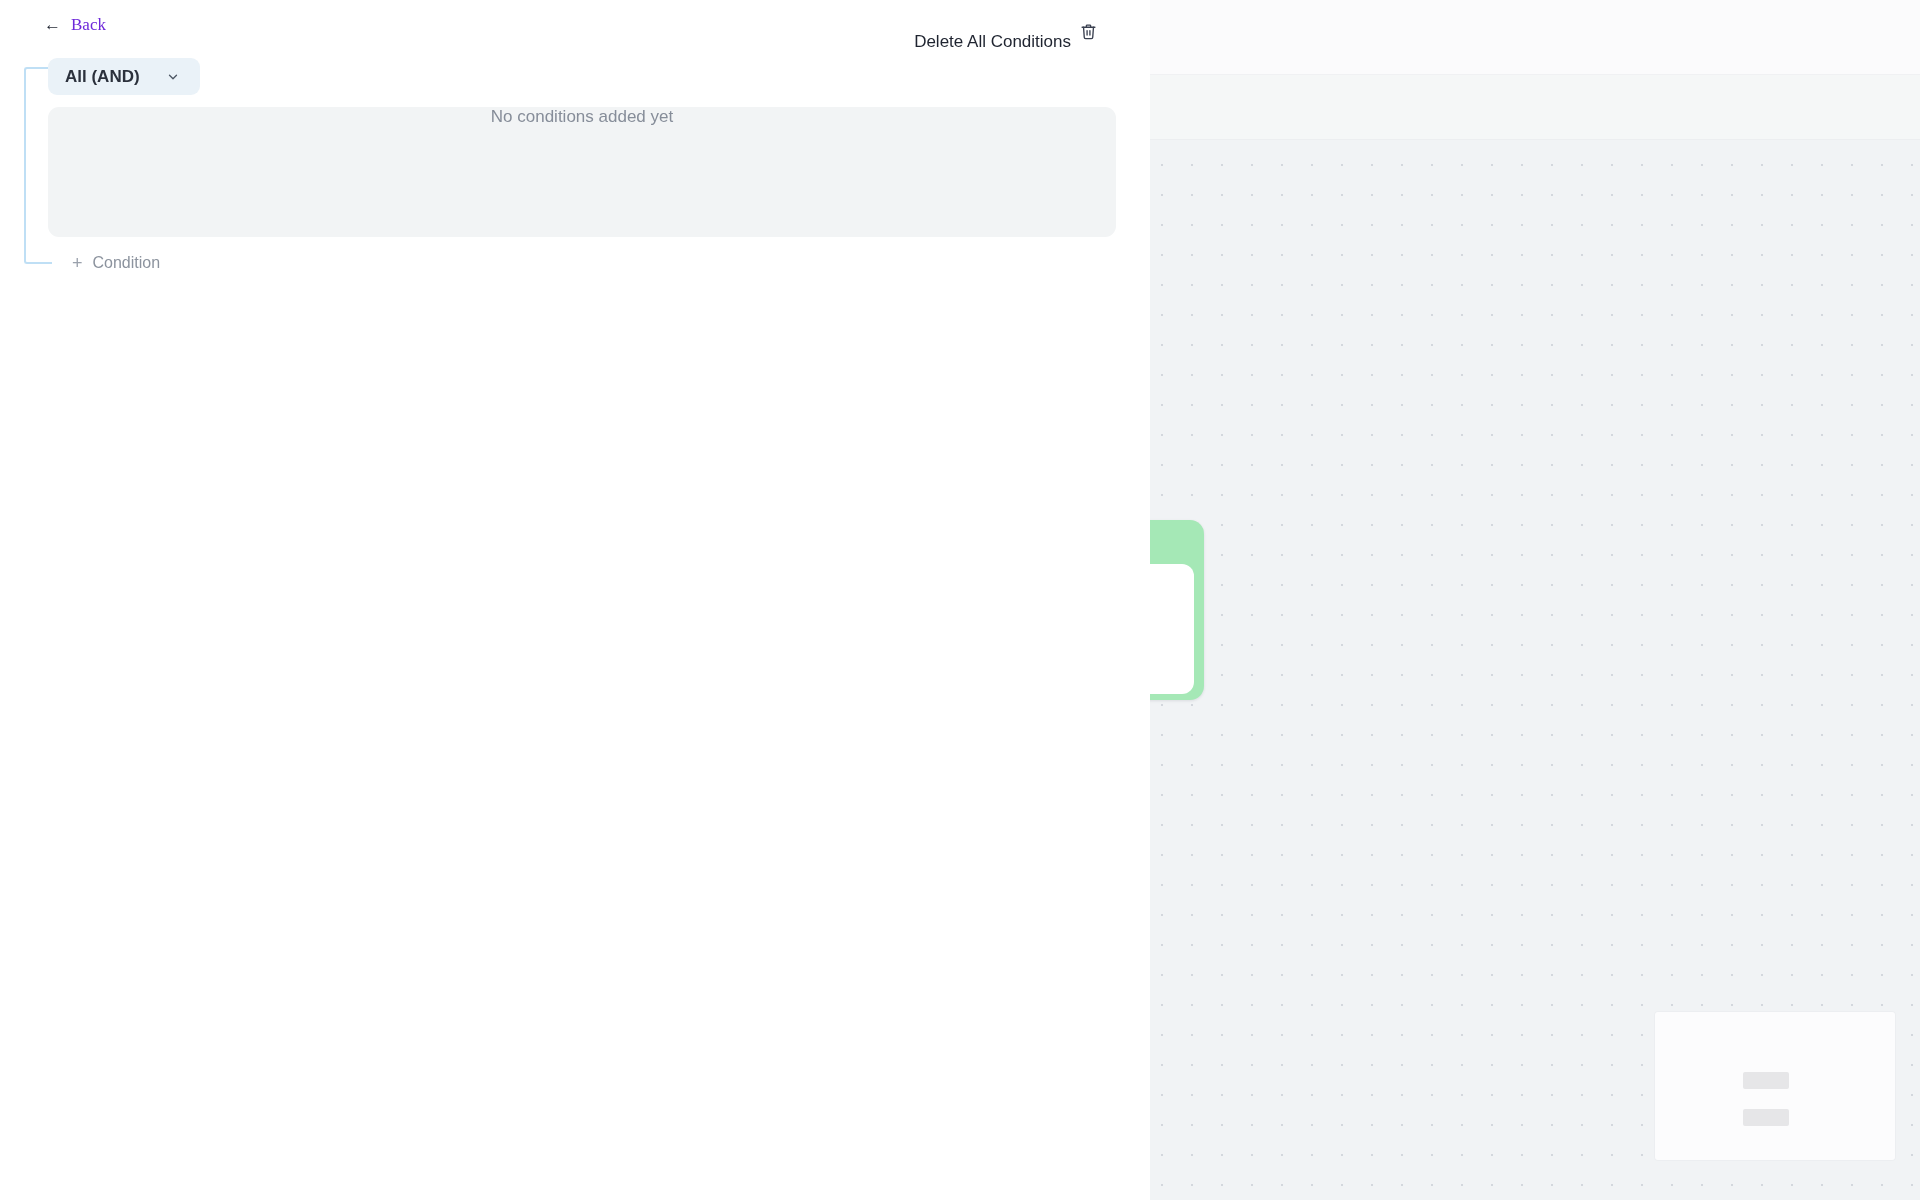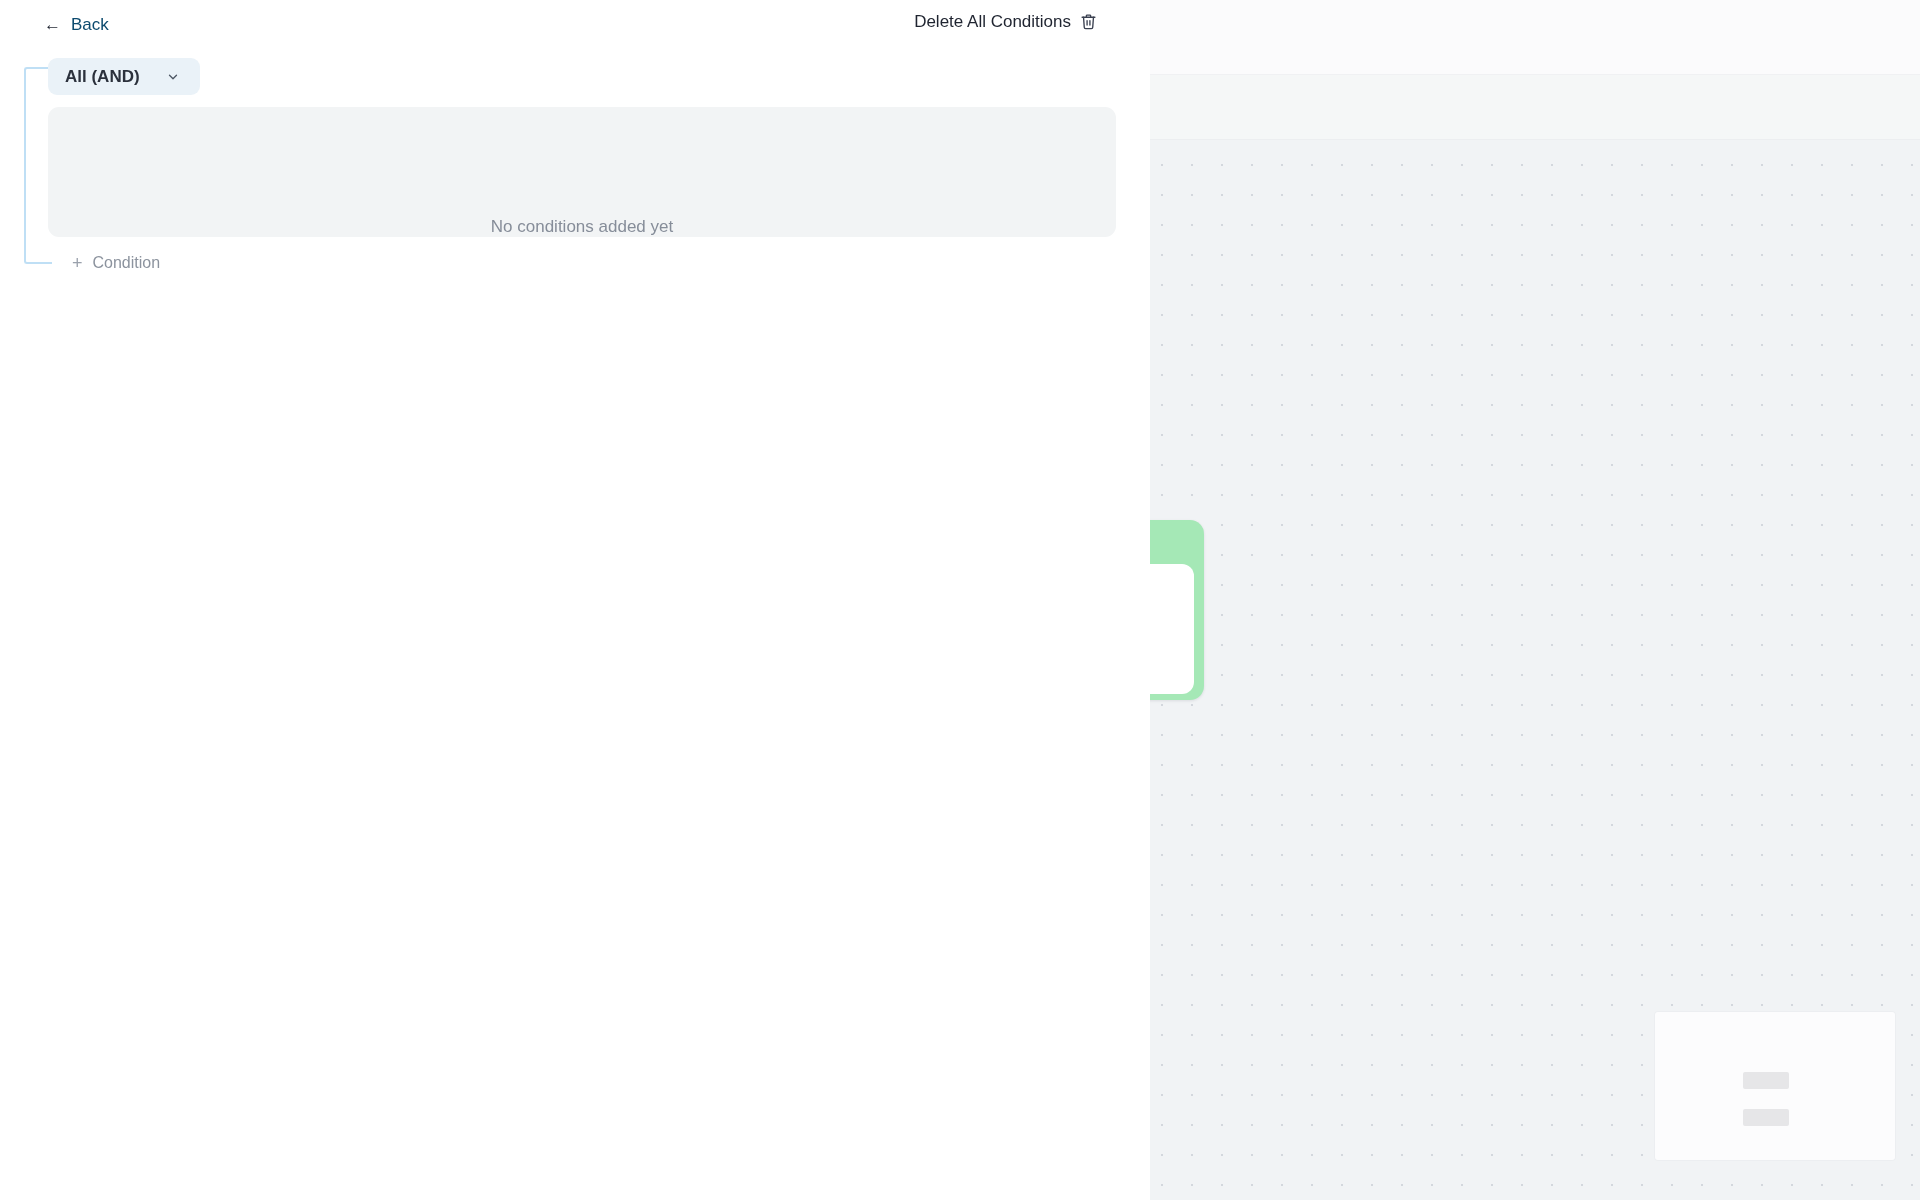--- a/index.html
+++ b/index.html
@@ -121,37 +121,39 @@
     border-radius: 6px;
   }
   .back-arrow {
     font-size: 17px;
     color: #1f2430;
     line-height: 1;
     display: inline-block;
   }
   .back-label {
     font-size: 17px;
-    color: #0c4a6e;
-    line-height: 1;
+    color: #6d28d9;
+    line-height: 1;
+    font-family: Liberation Serif, serif;
   }
   .delete-all {
     position: absolute;
     right: 53px;
     top: 13px;
     display: flex;
     align-items: center;
     gap: 9px;
     cursor: pointer;
   }
   .delete-all-label {
     font-size: 17px;
     color: #1f2430;
     line-height: 1;
     white-space: nowrap;
+    margin-top: 20px;
   }
   .trash-icon { display: block; }
 
   
   .group-wrap {
     position: relative;
     margin-left: 24px;
     margin-top: 0px;
   }
   .group-bracket {
@@ -188,21 +190,21 @@
   .chev { display: block; }
 
   .empty-box {
     margin-left: 24px;
     margin-top: 12px;
     margin-right: 34px;
     height: 130px;
     background: #f2f4f5;
     border-radius: 11px;
     display: flex;
-    align-items: flex-end;
+    align-items: flex-start;
     justify-content: center;
   }
   .empty-text {
     font-size: 17px;
     color: #868d99;
   }
 
   .add-condition {
     margin-left: 46px;
     margin-top: 14px;

